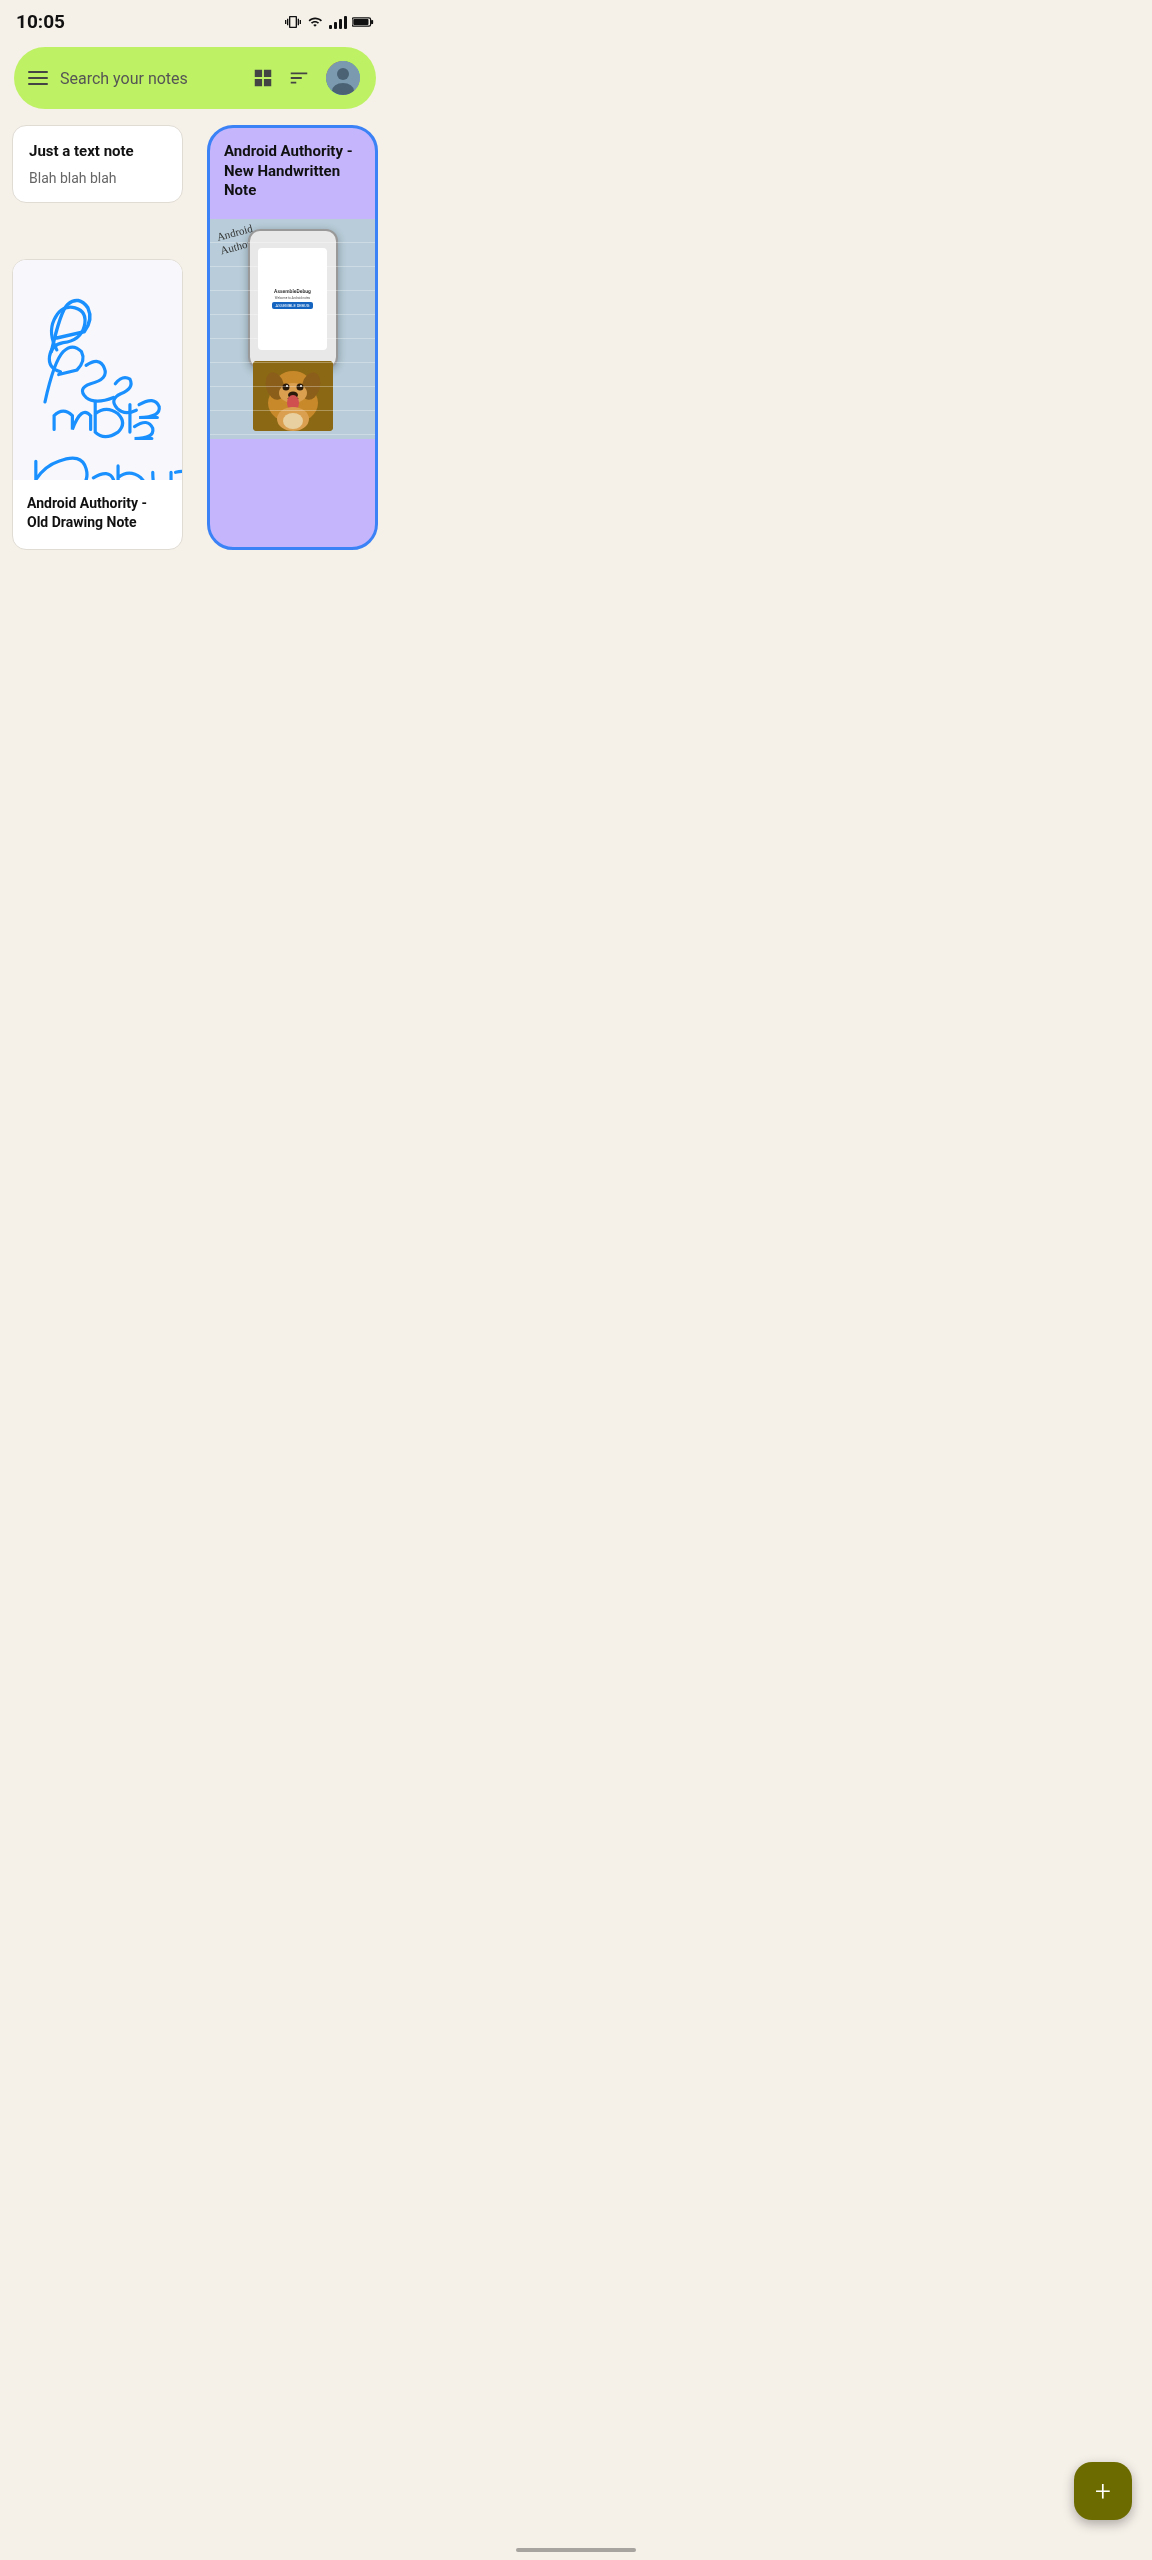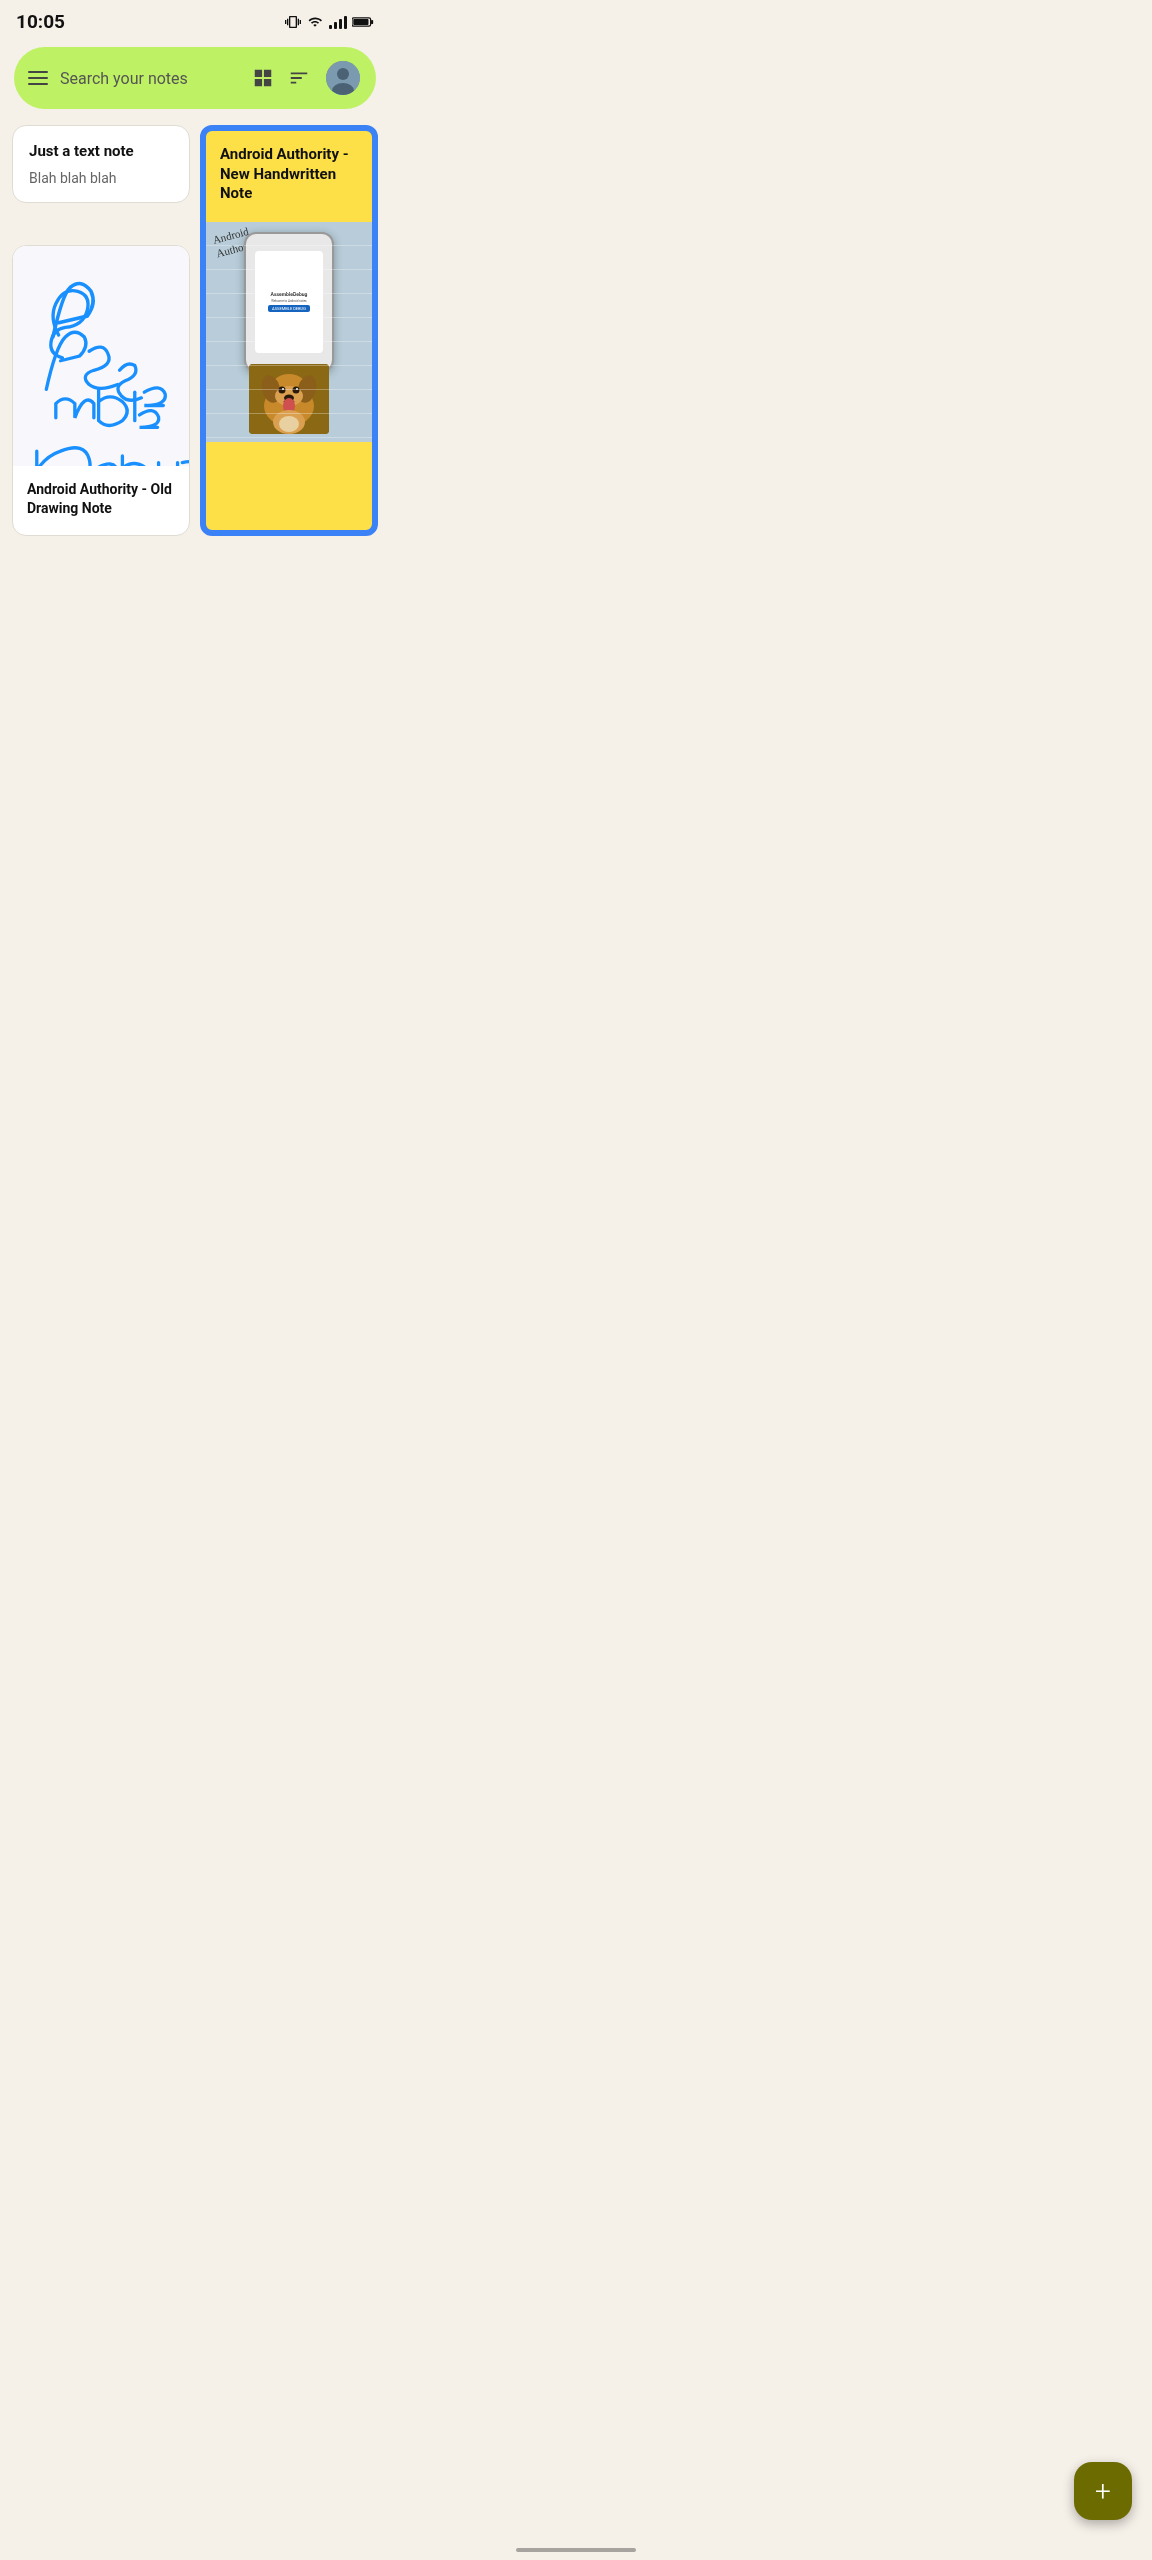--- a/index.html
+++ b/index.html
@@ -97,21 +97,21 @@
       display: flex;
       align-items: center;
       justify-content: center;
       overflow: hidden;
     }
 
     
     .notes-grid {
       display: grid;
       grid-template-columns: 1fr 1fr;
-      gap: 10px;
+      gap: 24px;
       padding: 0 12px;
     }
 
     .note-card {
       background: #fff;
       border-radius: 14px;
       overflow: hidden;
       border: 1px solid #e0dcd4;
       cursor: pointer;
     }
@@ -161,24 +161,24 @@
       font-size: 14px;
       font-weight: 700;
       color: #111;
       line-height: 1.4;
     }
 
     
     .note-handwritten {
       grid-column: 2;
       grid-row: 1 / 3;
-      background: #fde047;
-      border-radius: 12px;
-      overflow: hidden;
-      border: 6px solid #3b82f6;
+      background: #c4b5fd;
+      border-radius: 26px;
+      overflow: hidden;
+      border: 3px solid #3b82f6;
       cursor: pointer;
     }
     .handwritten-header {
       padding: 14px 14px 10px;
     }
     .handwritten-preview {
       width: 100%;
       background: #b8cdd9;
       position: relative;
       overflow: hidden;

